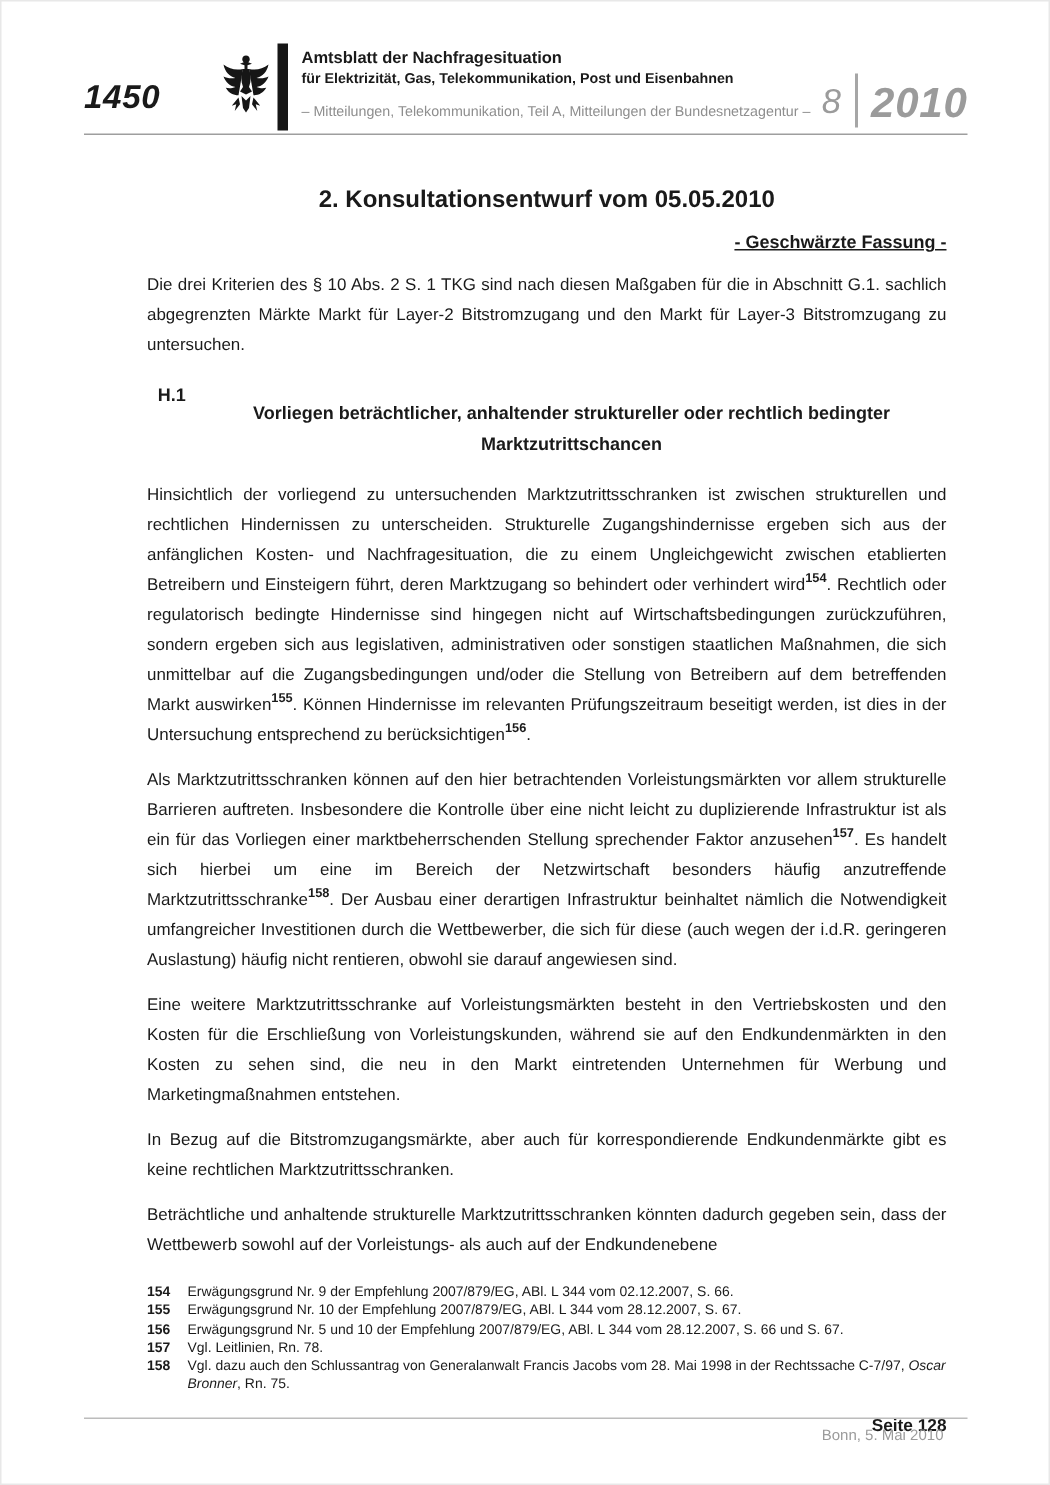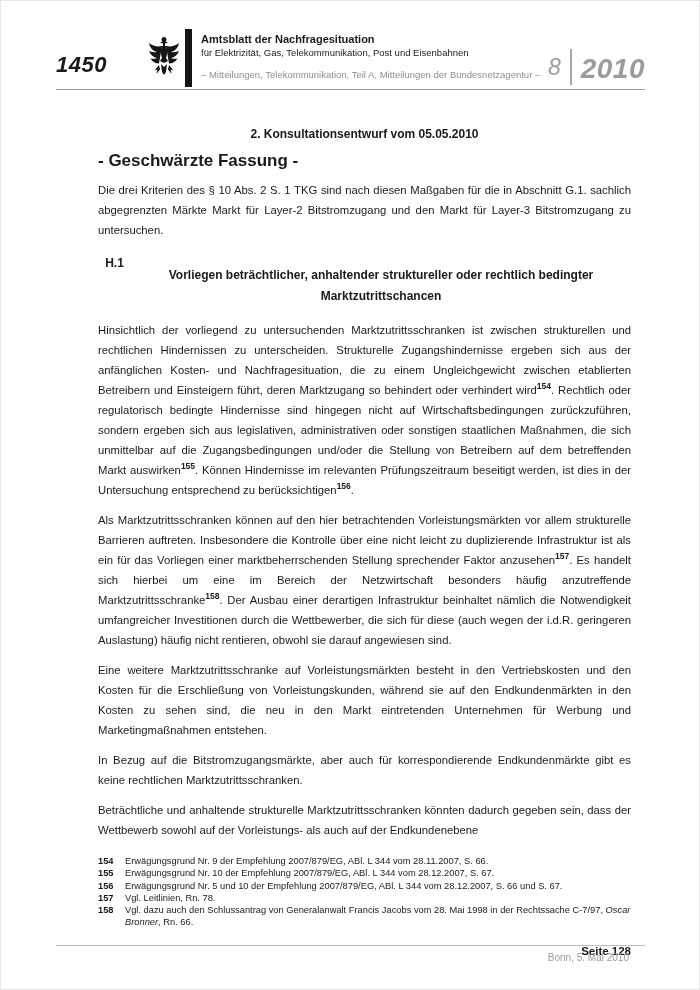--- a/index.html
+++ b/index.html
@@ -22,37 +22,37 @@
     width: 92px; flex-shrink: 0;
     font-size: 22px; font-weight: bold; font-style: italic;
     align-self: flex-end; padding-bottom: 9px; letter-spacing: .5px;
   }
   .mh-center { display: flex; }
   .eagle { width: 32px; align-self: center; margin-right: 5px; }
   .eagle svg { display: block; }
   .mh-bar { width: 7px; background: #161616; height: 58px; flex-shrink: 0; }
   .mh-titles { padding-left: 9px; padding-top: 4px; white-space: nowrap; }
   .mh-t1 { font-size: 11px; font-weight: bold; line-height: 13px; }
-  .mh-t2 { font-size: 9.5px; font-weight: normal; line-height: 12px; margin-top: 1px; }
+  .mh-t2 { font-size: 9.5px; font-weight: bold; line-height: 12px; margin-top: 1px; }
   .mh-t3 { font-size: 9.5px; color: #8e8e8e; line-height: 12px; margin-top: 10px; }
   .mh-right { margin-left: auto; display: flex; align-items: flex-end; color: #9b9b9b; font-style: italic; }
   .mh-issue { font-size: 23px; padding-bottom: 6px; }
   .mh-vbar { width: 2px; height: 36px; background: #a6a6a6; margin: 0 9px 2px 9px; }
   .mh-year { font-size: 28px; font-weight: bold; padding-bottom: 2px; letter-spacing: .5px; }
   .mh-rule { height: 1px; background: #9e9e9e; margin-top: 2px; }
 
   
   .content {
     margin-left: 42px; width: 533px;
     font-size: 11.3px; line-height: 20px;
     text-align: justify;
     hyphens: auto; -webkit-hyphens: auto;
   }
-  .doc-title { font-size: 12px; font-weight: bold; text-align: center; margin: 34px 0 0 0; }
-  .doc-subtitle { font-size: 17px; font-weight: bold; text-align: left; margin: 7px 0 9px 0; }
+  .doc-title { font-size: 16px; font-weight: bold; text-align: center; margin: 34px 0 0 0; }
+  .doc-subtitle { font-size: 12px; font-weight: bold; text-align: right; margin: 7px 0 9px 0; text-decoration: underline; }
   .para { margin: 0 0 10px 0; }
   .section-heading {
     display: flex; font-weight: bold; font-size: 12px; line-height: 21px;
     margin: 13px 0 13px 0; text-align: center;
   }
   .sec-num { width: 33px; flex-shrink: 0; }
   .sec-text { flex: 1; margin-top: 12px; }
   sup.fnref { font-weight: bold; font-size: 8.5px; line-height: 0; vertical-align: super; }
 
   
@@ -124,37 +124,37 @@
     <p class="para"><span>Hinsichtlich der vorliegend zu untersuchenden Marktzutrittsschranken ist zwischen strukturellen und rechtlichen Hindernissen zu unterscheiden. Strukturelle Zugangshindernisse ergeben sich aus der anfänglichen Kosten- und Nachfragesituation, die zu einem Ungleichgewicht zwischen etablierten Betreibern und Einsteigern führt, deren Marktzugang so behindert oder verhindert wird</span><sup class="fnref">154</sup><span>. Rechtlich oder regulatorisch bedingte Hindernisse sind hingegen nicht auf Wirtschaftsbedingungen zurückzuführen, sondern ergeben sich aus legislativen, administrativen oder sonstigen staatlichen Maßnahmen, die sich unmittelbar auf die Zugangsbedingungen und/oder die Stellung von Betreibern auf dem betreffenden Markt auswirken</span><sup class="fnref">155</sup><span>. Können Hindernisse im relevanten Prüfungszeitraum beseitigt werden, ist dies in der Untersuchung entsprechend zu berücksichtigen</span><sup class="fnref">156</sup><span>.</span></p>
     <p class="para"><span>Als Marktzutrittsschranken können auf den hier betrachtenden Vorleistungsmärkten vor allem strukturelle Barrieren auftreten. Insbesondere die Kontrolle über eine nicht leicht zu duplizierende Infrastruktur ist als ein für das Vorliegen einer marktbeherrschenden Stellung sprechender Faktor anzusehen</span><sup class="fnref">157</sup><span>. Es handelt sich hierbei um eine im Bereich der Netzwirtschaft besonders häufig anzutreffende Marktzutrittsschranke</span><sup class="fnref">158</sup><span>. Der Ausbau einer derartigen Infrastruktur beinhaltet nämlich die Notwendigkeit umfangreicher Investitionen durch die Wettbewerber, die sich für diese (auch wegen der i.d.R. geringeren Auslastung) häufig nicht rentieren, obwohl sie darauf angewiesen sind.</span></p>
     <p class="para"><span>Eine weitere Marktzutrittsschranke auf Vorleistungsmärkten besteht in den Vertriebskosten und den Kosten für die Erschließung von Vorleistungskunden, während sie auf den Endkundenmärkten in den Kosten zu sehen sind, die neu in den Markt eintretenden Unternehmen für Werbung und Marketingmaßnahmen entstehen.</span></p>
     <p class="para"><span>In Bezug auf die Bitstromzugangsmärkte, aber auch für korrespondierende Endkundenmärkte gibt es keine rechtlichen Marktzutrittsschranken.</span></p>
     <p class="para"><span>Beträchtliche und anhaltende strukturelle Marktzutrittsschranken könnten dadurch gegeben sein, dass der Wettbewerb sowohl auf der Vorleistungs- als auch auf der Endkundenebene</span></p>
   </main>
 
   <section class="footnotes">
     <div class="footnote">
       <span class="fn-num">154</span>
-      <span class="fn-text"><span>Erwägungsgrund Nr. 9 der Empfehlung 2007/879/EG, ABl. L 344 vom 28.11.2007, S. 66.</span></span>
+      <span class="fn-text"><span>Erwägungsgrund Nr. 9 der Empfehlung 2007/879/EG, ABl. L 344 vom 02.12.2007, S. 66.</span></span>
     </div>
     <div class="footnote">
       <span class="fn-num">155</span>
       <span class="fn-text"><span>Erwägungsgrund Nr. 10 der Empfehlung 2007/879/EG, ABl. L 344 vom 28.12.2007, S. 67.</span></span>
     </div>
     <div class="footnote">
       <span class="fn-num">156</span>
       <span class="fn-text"><span>Erwägungsgrund Nr. 5 und 10 der Empfehlung 2007/879/EG, ABl. L 344 vom 28.12.2007, S. 66 und S. 67.</span></span>
     </div>
     <div class="footnote">
       <span class="fn-num">157</span>
       <span class="fn-text"><span>Vgl. Leitlinien, Rn. 78.</span></span>
     </div>
     <div class="footnote">
       <span class="fn-num">158</span>
-      <span class="fn-text"><span>Vgl. dazu auch den Schlussantrag von Generalanwalt Francis Jacobs vom 28. Mai 1998 in der Rechtssache C-7/97, </span><em>Oscar Bronner</em><span>, Rn. 66.</span></span>
+      <span class="fn-text"><span>Vgl. dazu auch den Schlussantrag von Generalanwalt Francis Jacobs vom 28. Mai 1998 in der Rechtssache C-7/97, </span><em>Oscar Bronner</em><span>, Rn. 75.</span></span>
     </div>
   </section>
 
   <div class="page-num">Seite 128</div>
 
   <div class="foot-rule"></div>
   <div class="foot-date">Bonn, 5. Mai 2010</div>
 
 </div>
 

